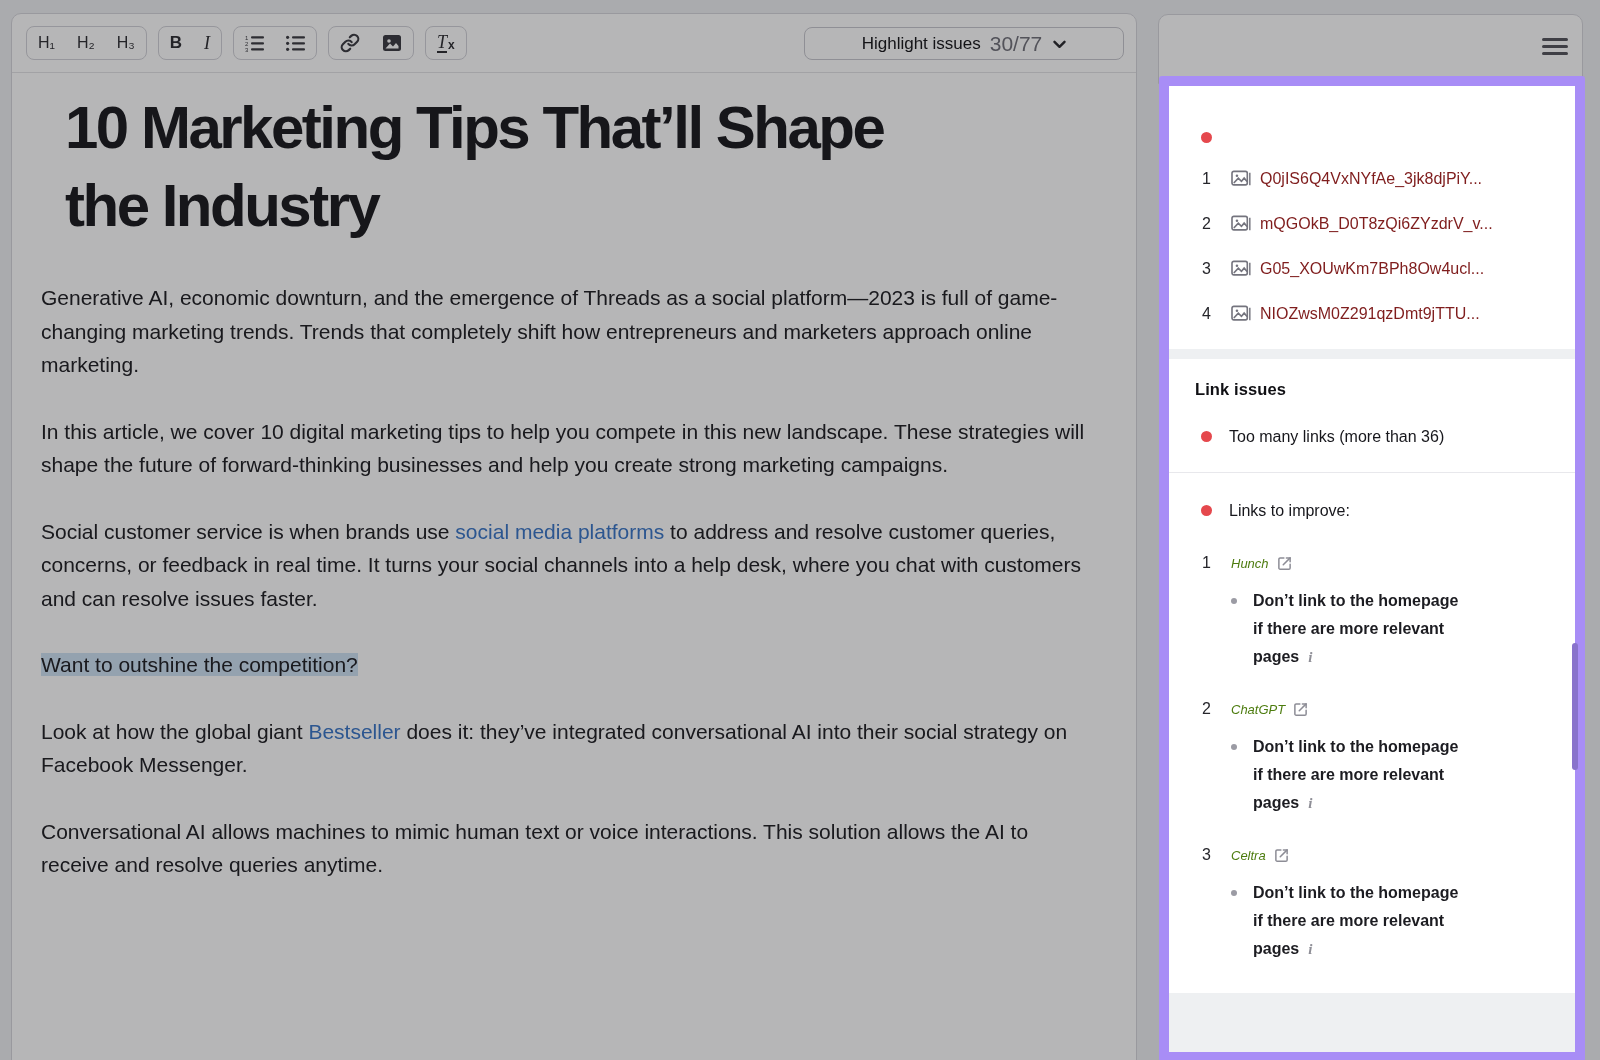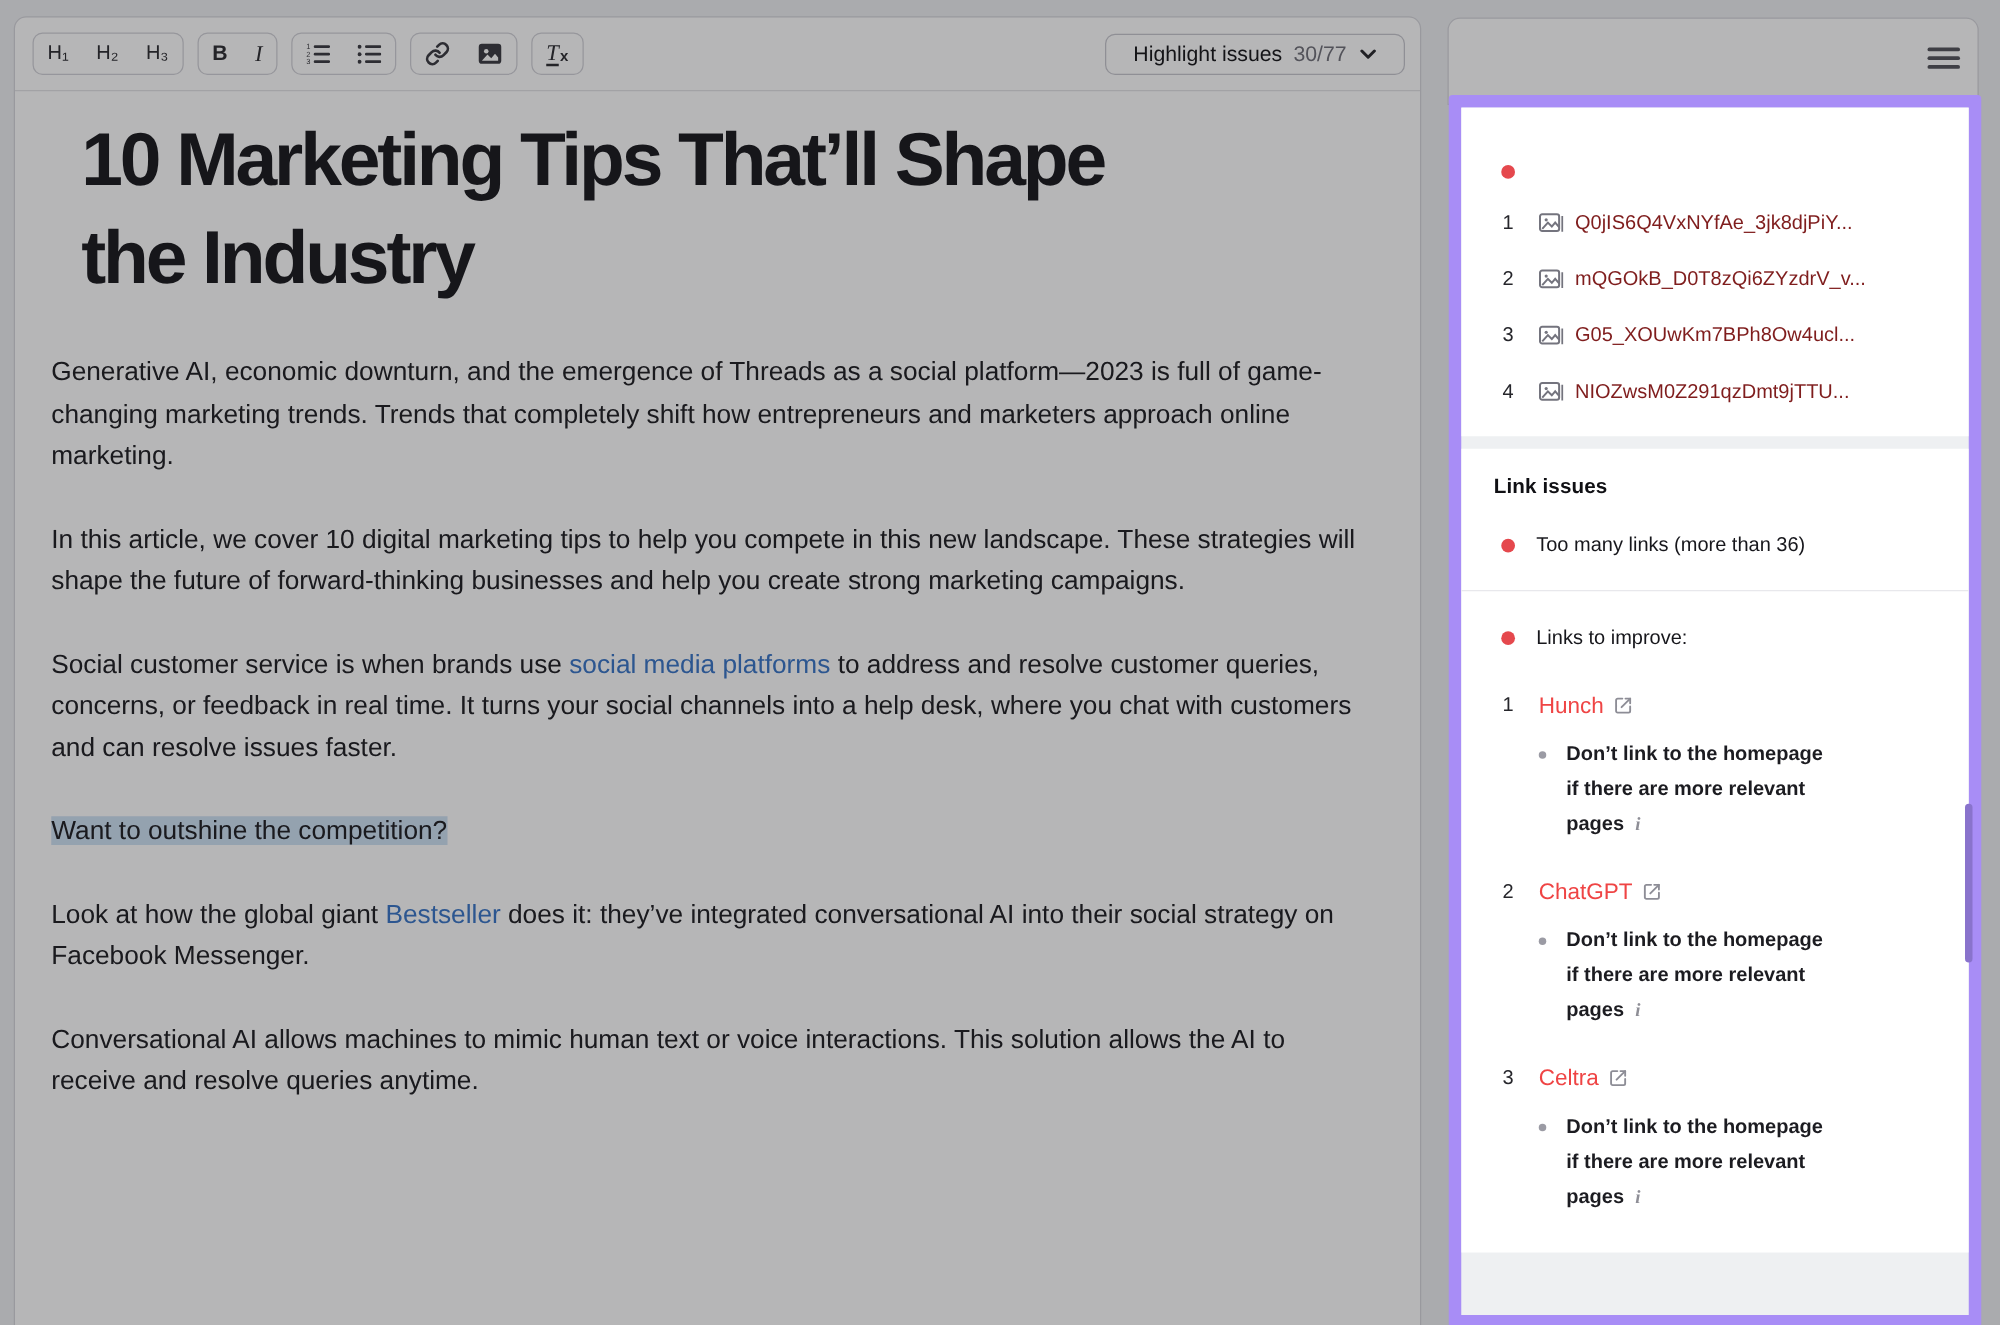--- a/index.html
+++ b/index.html
@@ -26,26 +26,26 @@
     padding:0 11px; font-size:16px; color:#2e2e33; cursor:pointer; background:transparent; border:none;
   }
   .tb-btn.b { font-weight:700; font-size:17px; }
   .tb-btn.i { font-family:"Liberation Serif", serif; font-style:italic; font-size:18px; }
   .tb-btn svg { display:block; }
   .clear-t { font-family:"Liberation Serif", serif; font-style:italic; font-size:18px;
              border-bottom:2px solid #2e2e33; line-height:1.05; }
   .clear-x { font-size:12px; font-weight:700; margin-left:1px; align-self:flex-end; padding-bottom:7px; }
 
   .dropdown {
-    position:absolute; right:12px; top:13px; height:33px; width:240px;
+    position:absolute; right:12px; top:13px; height:33px; width:320px;
     border:1px solid #c8c8cf; border-radius:8px; background:#fff;
     display:flex; align-items:center; justify-content:center; gap:9px; cursor:pointer;
   }
   .dropdown .lab { font-size:17px; color:#17171b; }
-  .dropdown .cnt { font-size:17px; color:#71717a; }
+  .dropdown .cnt { font-size:21px; color:#71717a; }
   .dropdown svg { margin-left:2px; }
 
   .editor-content { padding:16px 41px 0 29px; }
   .doc-title {
     font-size:60px; font-weight:700; letter-spacing:-2.5px; color:#1b1b1f; line-height:78px;margin-left:24px;
   }
   .doc-title span { display:block; }
   .editor-content p { margin-top:33px; font-size:21px; line-height:33.5px; color:#202025; max-width:1056px; }
   .editor-content p:first-of-type { margin-top:36px; }
   a.doclink { color:#3a76c7; text-decoration:none; cursor:pointer; }
@@ -82,21 +82,21 @@
   .img-item { display:flex; align-items:center; margin-top:27px; cursor:pointer; }
   .img-item .num { width:17px; font-size:16px; color:#26262b; margin-left:7px; }
   .img-item svg { flex:0 0 20px; margin:0 9px 0 12px; }
   .img-item .fname { font-size:16px; color:#7f1d1d; white-space:nowrap; overflow:hidden; }
 
   .divider { border-top:1px solid #e8e8ec; margin:21px -18px 0 -26px; }
 
   .link-item { margin-top:29px; }
   .link-head { display:flex; align-items:center; cursor:pointer; }
   .link-head .num { width:17px; font-size:16px; color:#26262b; margin-left:7px; }
-  .link-name { font-size:18px; color:#ef4444; margin:0 8px 0 12px; }
+  .link-name { font-size:13px; font-style:italic; color:#4d7c0f; margin:0 8px 0 12px; }
   .advice-row { display:flex; margin-top:15px; padding-left:36px; }
   .gray-dot { flex:0 0 6px; width:6px; height:6px; border-radius:50%; background:#9b9ba4; margin:11px 16px 0 0; }
   .advice { font-size:16px; line-height:28px; color:#1c1c21; max-width:212px;font-weight:bold; }
 
   .scroll-thumb { position:absolute; left:1572px; top:643px; width:6px; height:127px;
                   background:#8973cc; border-radius:3px; z-index:21; }
 </style>
 </head>
 <body>
 

